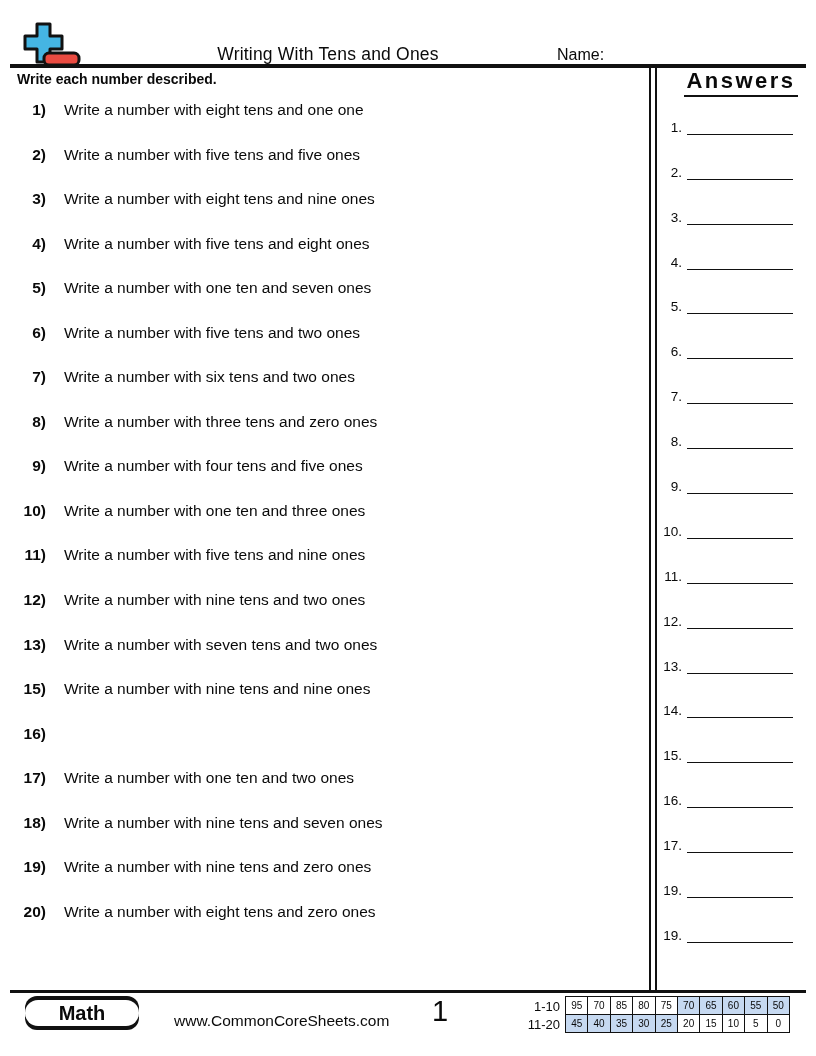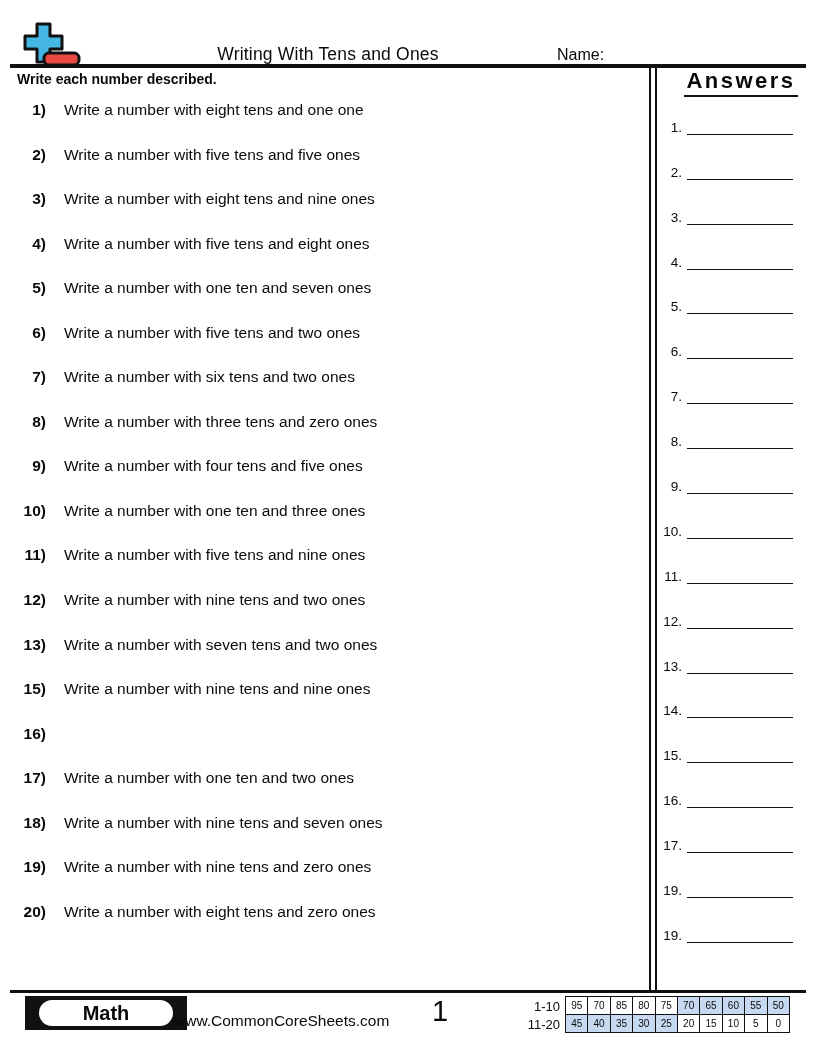--- a/index.html
+++ b/index.html
@@ -42,22 +42,22 @@
     border-bottom:2.5px solid #111; padding:0 2px 1px 2px;
   }
   .answer-rows { position:absolute; left:658px; top:90px; width:140px; }
   .a-row { display:flex; align-items:flex-end; height:44.9px; }
   .a-num { width:24px; text-align:right; font-size:13.5px; line-height:15px; flex:none; }
   .a-line { width:106px; margin-left:5px; border-bottom:1.6px solid #111; height:14px; }
 
   
   .footer-rule { position:absolute; left:10px; top:990px; width:796px; height:2.5px; background:#111; }
   .subject-box {
-    position:absolute; left:25px; top:996px; width:162px; height:34px;
-    background:#111; border-radius:0; display:flex; align-items:center; justify-content:center;
+    position:absolute; left:25px; top:996px; width:114px; height:34px;
+    background:#111; border-radius:12px; display:flex; align-items:center; justify-content:center;
   }
   .subject-pill {
     width:134px; height:26px; background:#fff; border-radius:14px;
     display:flex; align-items:center; justify-content:center;
     font-size:20px; font-weight:bold; color:#0a0a0a;
   }
   .website { position:absolute; left:174px; top:1012px; font-size:15.5px; }
   .page-number { position:absolute; left:418px; top:995px; width:44px; text-align:center; font-size:29px; }
   .score-labels {
     position:absolute; left:498px; top:998px; width:62px;

